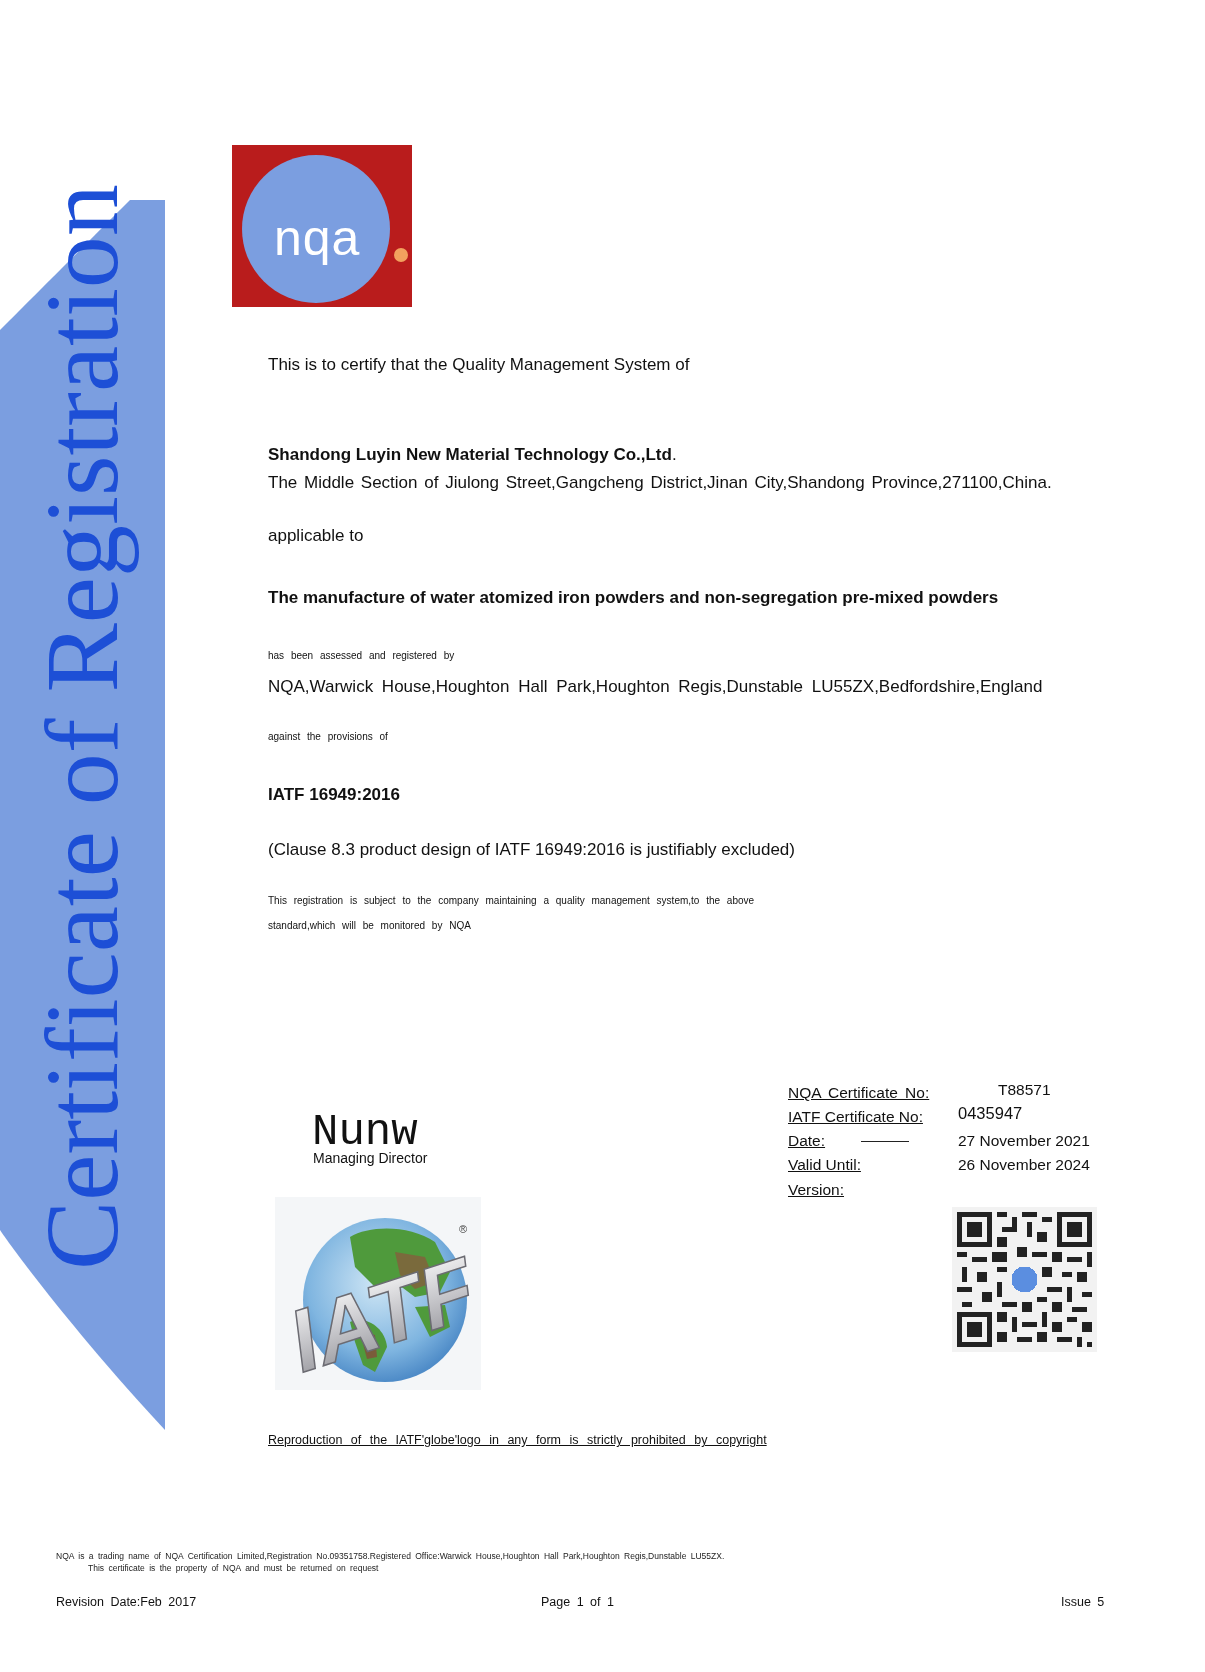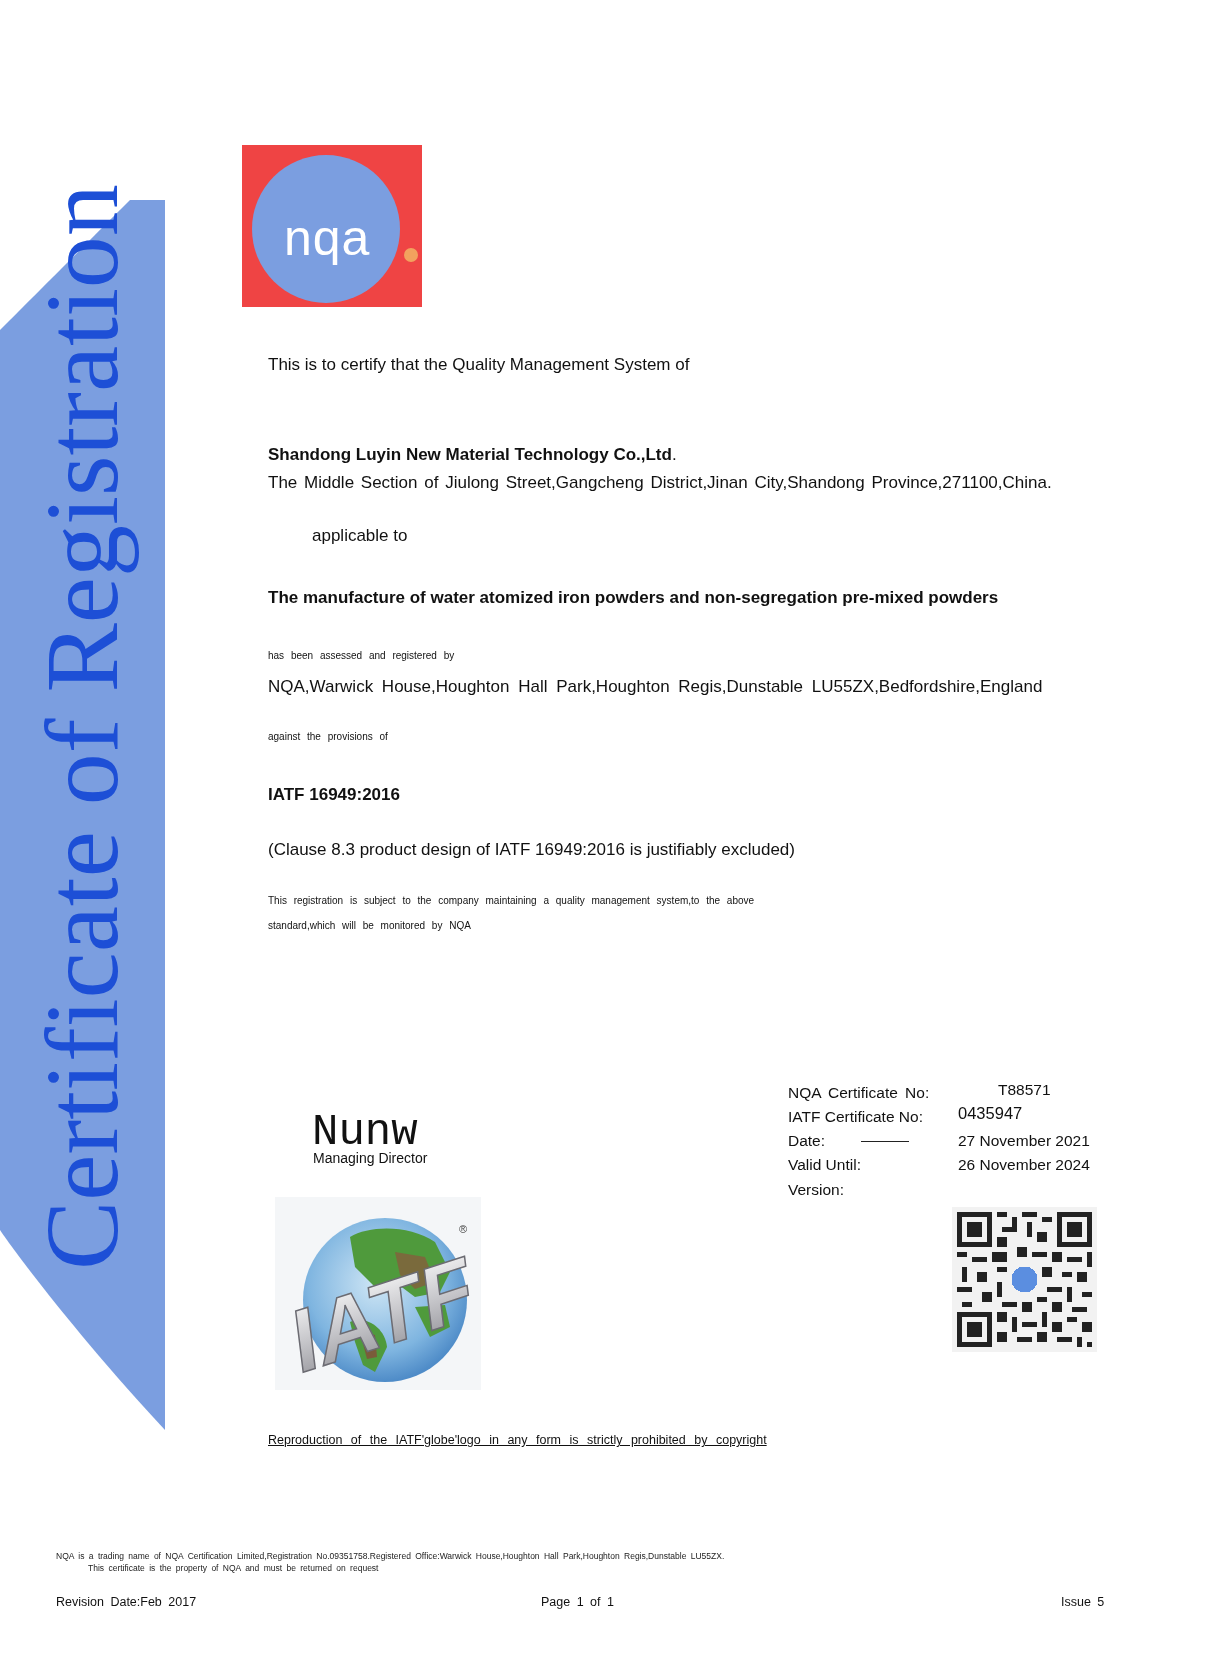--- a/index.html
+++ b/index.html
@@ -13,34 +13,34 @@
   .band-title { position: absolute; left: 0; top: 0; width: 165px; height: 1230px; }
   .band-title span {
     position: absolute; left: 82px; top: 1070px;
     transform: rotate(-90deg); transform-origin: 0 0;
     font-family: "Liberation Serif", "DejaVu Serif", serif;
     font-size: 104px; color: #1d4fd6; white-space: nowrap; line-height: 1;
     translate: -52px 0;
   }
 
   
-  .nqa-logo { left: 242px; top: 145px; width: 180px; height: 162px; background: #ef4444; }
+  .nqa-logo { left: 232px; top: 145px; width: 180px; height: 162px; background: #b91c1c; }
   .nqa-circle { position: absolute; left: 10px; top: 10px; width: 148px; height: 148px;
                 border-radius: 50%; background: #7b9ee0; }
   .nqa-text { position: absolute; left: 42px; top: 68px; font-size: 50px; color: #fff;
               font-family: "Liberation Sans", sans-serif; letter-spacing: 1px; line-height: 1; }
   .nqa-dot { position: absolute; left: 162px; top: 103px; width: 14px; height: 14px;
              border-radius: 50%; background: #f2a25e; }
 
   .t { font-size: 17px; white-space: nowrap; line-height: 1.2; }
   .b { font-weight: bold; }
   .sm { font-size: 10px; word-spacing: 4px; }
 
   
-  .info-label { font-size: 15.5px; white-space: nowrap; }
+  .info-label { font-size: 15.5px; white-space: nowrap; text-decoration: underline; }
   .info-val { font-size: 15.5px; white-space: nowrap; }
   .dash { display: inline-block; width: 48px; border-top: 1.5px solid #222; vertical-align: middle; margin-left: 36px; }
 
   .signature { font-family: Liberation Mono, monospace; font-size: 44px; line-height: 1; }
 
   
   .iatf-logo { left: 275px; top: 1197px; width: 206px; height: 193px; background: #f4f6f8; }
 
   
   .qr { left: 952px; top: 1207px; width: 145px; height: 145px; background: #f2f2f2; }
@@ -67,21 +67,21 @@
   <div class="nqa-dot"></div>
 </div>
 
 <div class="abs t" style="left:268px;top:355px;">This is to certify that the Quality Management System of</div>
 
 <div class="abs t" style="left:268px;top:445px;">
   <span class="b">Shandong Luyin New Material Technology Co.,Ltd</span><span>.</span>
 </div>
 <div class="abs t" style="left:268px;top:473px;word-spacing:2px;">The Middle Section of Jiulong Street,Gangcheng District,Jinan City,Shandong Province,271100,China.</div>
 
-<div class="abs t" style="left:268px;top:526px;margin-left:44px;">applicable to</div>
+<div class="abs t" style="left:268px;top:526px;">applicable to</div>
 
 <div class="abs t b" style="left:268px;top:588px;">The manufacture of water atomized iron powders and non-segregation pre-mixed powders</div>
 
 <div class="abs t sm" style="left:268px;top:650px;">has been assessed and registered by</div>
 <div class="abs t" style="left:268px;top:677px;word-spacing:4px;">NQA,Warwick House,Houghton Hall Park,Houghton Regis,Dunstable LU55ZX,Bedfordshire,England</div>
 
 <div class="abs t sm" style="left:268px;top:731px;">against the provisions of</div>
 
 <div class="abs t b" style="left:268px;top:785px;">IATF 16949:2016</div>
 

